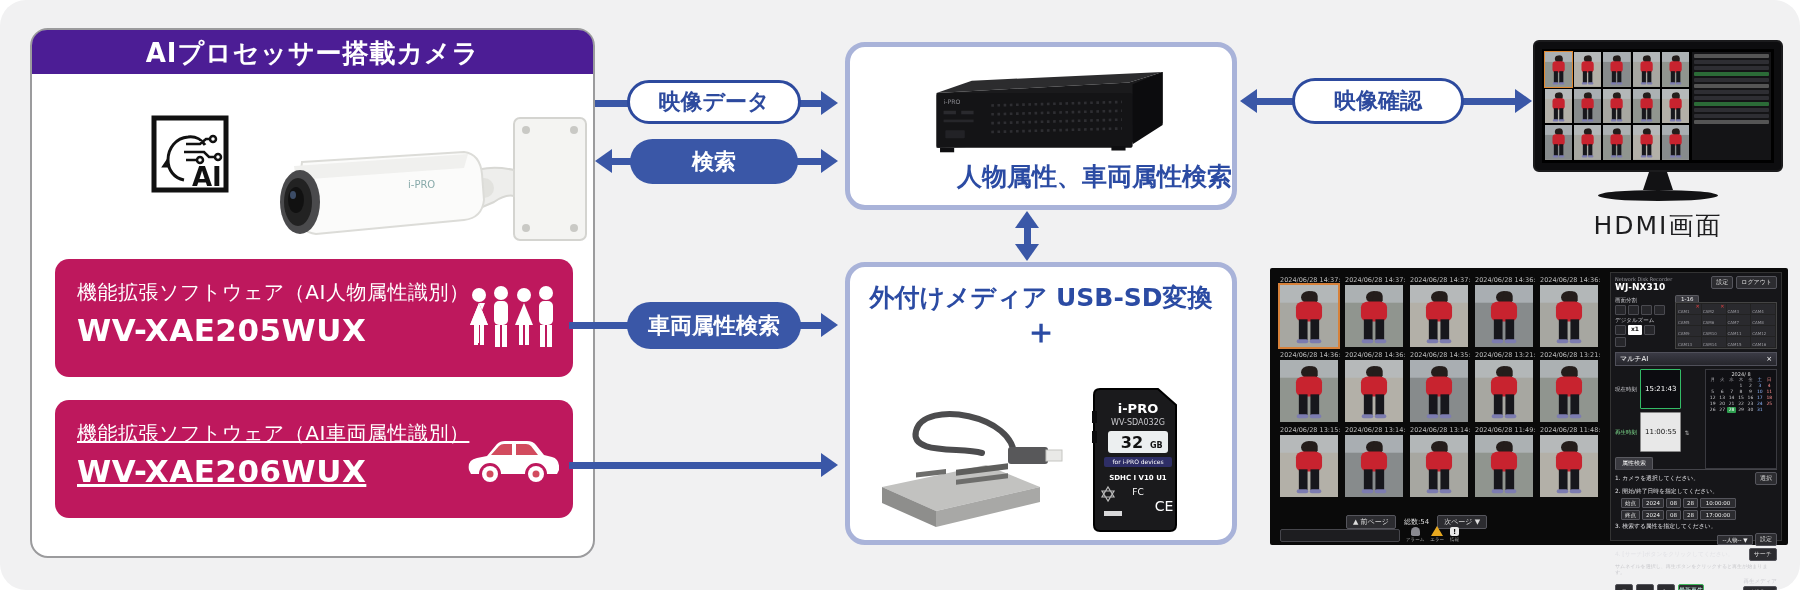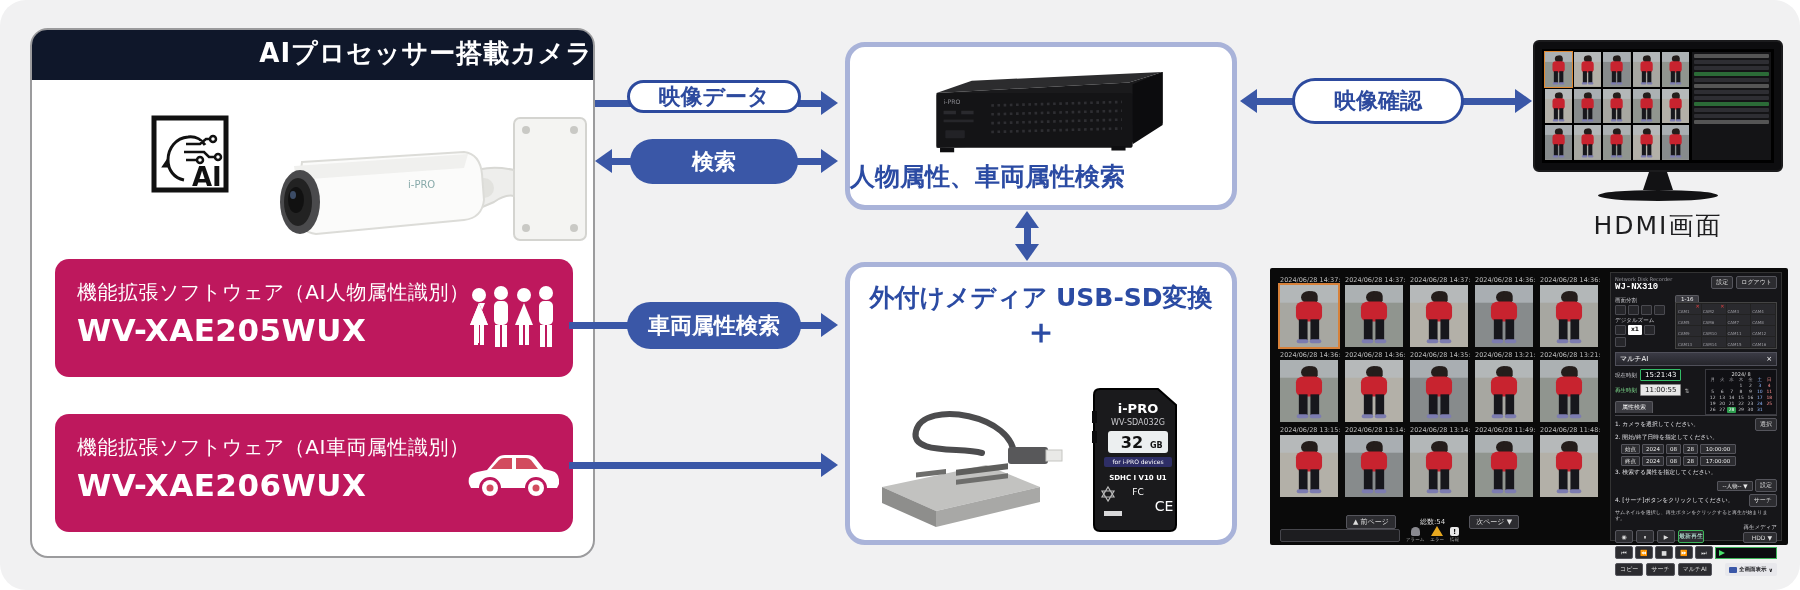--- a/index.html
+++ b/index.html
@@ -2,27 +2,27 @@
 <html><head>
 <meta charset="utf-8">
 <style>
   html,body{margin:0;padding:0;background:#fff;}
   .canvas{position:relative;width:1800px;height:590px;background:#f1f1f2;border-radius:26px;
           overflow:hidden;font-family:"DejaVu Sans","Liberation Sans",sans-serif;}
 
   
   .camera-panel{position:absolute;left:30px;top:28px;width:565px;height:530px;background:#fff;
                 border:2px solid #9b9b9d;border-radius:18px;box-sizing:border-box;}
-  .panel-header{height:50px;background:#0f172a;border-radius:15px 15px 0 0;color:#fff;
-                font-size:26px;font-weight:bold;text-align:right;line-height:46px;letter-spacing:1px;}
+  .panel-header{height:44px;background:#4c1d95;border-radius:15px 15px 0 0;color:#fff;
+                font-size:26px;font-weight:bold;text-align:center;line-height:46px;letter-spacing:1px;}
   .ai-icon{position:absolute;left:118px;top:82px;width:80px;height:88px;}
   .camera-img{position:absolute;left:200px;top:80px;width:360px;height:170px;}
   .redbox{position:absolute;left:23px;width:518px;height:118px;background:#be185d;border-radius:14px;
           color:#fff;box-sizing:border-box;padding:20px 22px;}
-  .redbox1{top:229px;} .redbox2{top:384px;}
+  .redbox1{top:229px;} .redbox2{top:370px;text-decoration:underline;}
   .redbox-label{font-size:20px;letter-spacing:0.5px;}
   .redbox-model{font-size:31px;font-weight:bold;margin-top:6px;letter-spacing:0.5px;}
   .redbox-icon{position:absolute;right:14px;top:50%;transform:translateY(-50%);}
 
   
   .aline{position:absolute;height:7px;background:#3a57a7;}
   .vline{position:absolute;width:7px;background:#3a57a7;}
   .ah{position:absolute;width:0;height:0;}
   .ah-r{border-top:12px solid transparent;border-bottom:12px solid transparent;border-left:17px solid #3a57a7;}
   .ah-l{border-top:12px solid transparent;border-bottom:12px solid transparent;border-right:17px solid #3a57a7;}
@@ -32,21 +32,21 @@
         box-sizing:border-box;display:flex;align-items:center;justify-content:center;}
   .pill-outline{background:#fff;border:3px solid #2d4a9e;color:#2d4a9e;}
   .pill-solid{background:#3a57a7;color:#fff;}
 
   
   .cbox{position:absolute;left:845px;width:392px;background:#fff;border:5px solid #a9b3d9;
         border-radius:20px;box-sizing:border-box;}
   .cbox-top{top:42px;height:168px;}
   .cbox-bottom{top:262px;height:283px;}
   .recorder-svg{position:absolute;left:60px;top:8px;width:265px;height:108px;}
-  .cbox-caption{position:absolute;left:0;right:0;bottom:12px;text-align:left;color:#2b4ba3;
+  .cbox-caption{position:absolute;left:0;right:0;bottom:12px;text-align:right;color:#2b4ba3;
                 font-size:25px;font-weight:bold;}
   .media-line{ text-align:center;color:#2b4ba3;font-size:25px;font-weight:bold;}
   .media-line1{margin-top:14px;} .media-plus{font-size:34px;line-height:30px;margin-top:2px;}
   .media-line2{margin-top:2px;}
   .usb-svg{position:absolute;left:14px;top:128px;width:210px;height:140px;}
   .sd-svg{position:absolute;left:236px;top:116px;width:104px;height:152px;}
 
   
   .monitor{position:absolute;left:1533px;top:40px;width:250px;}
   .bezel{width:250px;height:132px;background:#0d0d0f;border-radius:6px;border:2px solid #1b1b1d;
@@ -65,34 +65,34 @@
 
   
   .recui{position:absolute;left:1270px;top:268px;width:518px;height:277px;background:#0a0a0a;
          border-radius:2px;color:#ddd;}
   .thumb-grid{position:absolute;left:10px;top:8px;width:322px;display:grid;
               grid-template-columns:repeat(5,60px);gap:4px 5px;}
   .thumb .thumb-ts{font-size:6.5px;color:#bfbfbf;white-space:nowrap;overflow:hidden;margin-bottom:1px;}
   .thumb-img{width:58px;height:62px;overflow:hidden;position:relative;}
   .thumb-img svg{width:100%;height:100%;display:block;}
   .thumb.sel .thumb-img{outline:2px solid #d7813a;}
-  .rec-botbar{position:absolute;left:76px;top:247px;display:flex;gap:24px;align-items:center;font-size:7px;}
+  .rec-botbar{position:absolute;left:76px;top:247px;display:flex;gap:8px;align-items:center;font-size:7px;}
   .rec-btn{background:#2c2c30;border:1px solid #55555c;border-radius:2px;padding:1px 6px;color:#ddd;white-space:nowrap;}
   .rec-status{position:absolute;left:10px;top:258px;display:flex;gap:6px;align-items:flex-end;}
   .rec-prog{width:118px;height:11px;background:#1d1d20;border:1px solid #46464c;border-radius:2px;}
   .st-ic{display:flex;flex-direction:column;align-items:center;font-size:4.5px;color:#aaa;gap:1px;}
   .ic-bell{width:9px;height:9px;background:#8a8a90;border-radius:50% 50% 20% 20%;}
   .ic-warn{width:0;height:0;border-left:6px solid transparent;border-right:6px solid transparent;border-bottom:10px solid #e8a920;}
   .ic-info{width:9px;height:9px;background:#e8e8e8;border-radius:2px;color:#111;font-size:7px;font-weight:bold;
            display:flex;align-items:center;justify-content:center;}
 
   .rpanel{position:absolute;left:340px;top:4px;width:172px;height:269px;background:#161619;
           border:1px solid #333;box-sizing:border-box;padding:3px 4px;font-size:6px;}
   .rp-head{display:flex;justify-content:space-between;align-items:flex-start;}
-  .rp-prod{font-size:5px;color:#9a9aa0;} .rp-model{font-size:9px;color:#fff;font-weight:bold;font-family:Liberation Mono, monospace;}
+  .rp-prod{font-size:5px;color:#9a9aa0;} .rp-model{font-size:9px;color:#fff;font-weight:bold;}
   .rp-hbtns{display:flex;gap:3px;}
   .rp-btn{background:#2c2c30;border:1px solid #55555c;border-radius:2px;padding:1px 4px;font-size:6px;color:#ddd;white-space:nowrap;}
   .rp-ctrls{display:flex;gap:4px;margin-top:3px;}
   .rp-left{width:56px;} .rp-right{flex:1;}
   .rp-lbl{font-size:5.5px;color:#cfcfd4;margin:2px 0 1px;}
   .sq-row{display:flex;gap:2px;}
   .sq{width:9px;height:8px;background:#26262a;border:1px solid #4a4a50;border-radius:1px;}
   .zoomv{background:#fff;color:#111;font-size:6px;font-weight:bold;padding:0 3px;border-radius:1px;line-height:8px;}
   .cam-tab{display:inline-block;background:#3a3a40;border:1px solid #5a5a60;border-bottom:none;
            font-size:5.5px;padding:0 5px;border-radius:2px 2px 0 0;color:#eee;}
@@ -100,21 +100,21 @@
   .cam-cell{background:#2a2a2e;height:10px;font-size:4px;color:#9a9aa0;position:relative;
             display:flex;align-items:flex-end;padding:0 1px;box-sizing:border-box;}
   .cam-cell .cam-x{position:absolute;right:1px;top:-1px;color:#e04040;font-size:5px;}
   .mai-bar{margin-top:3px;background:linear-gradient(#3b3b45,#26262c);border:1px solid #50505a;
            display:flex;justify-content:space-between;align-items:center;padding:1px 4px;font-size:7px;color:#fff;}
   .rp-mid{display:flex;gap:4px;margin-top:3px;}
   .time-col{width:86px;}
   .time-row{display:flex;align-items:center;gap:3px;margin-bottom:3px;}
   .t-lbl{font-size:5.5px;color:#cfcfd4;white-space:nowrap;}
   .t-lbl.accent{color:#7fe08f;}
-  .t-val{background:#0c0c10;border:1px solid #3b6;border-radius:1px;color:#fff;font-size:7px;padding:1px 4px;}
+  .t-val{background:#0c0c10;border:1px solid #3b6;border-radius:1px;color:#fff;font-size:7px;padding:15px 4px;}
   .t-val.play{background:#e8e8e8;color:#111;border:1px solid #888;}
   .cal{flex:1;background:#101014;border:1px solid #3a3a40;padding:1px 2px;}
   .cal-title{font-size:5px;color:#ddd;text-align:center;}
   .cal-grid{display:grid;grid-template-columns:repeat(7,1fr);gap:0;}
   .cal-grid div{font-size:4.5px;text-align:center;color:#c8c8cc;line-height:6px;}
   .cal-grid .dow{color:#9a9aa0;} .cal-grid .sat{color:#8fb7ff;} .cal-grid .sun{color:#ff9090;}
   .cal-grid .sel{background:#2e9e4f;color:#fff;border-radius:1px;}
   .attr-tab{display:inline-block;background:#3a3a40;border:1px solid #5a5a60;border-bottom:none;
             font-size:6px;padding:1px 6px;border-radius:2px 2px 0 0;color:#eee;margin-top:2px;}
   .steps{border-top:1px solid #44444a;padding-top:2px;color:#e2e2e6;}
@@ -212,21 +212,21 @@
         <circle cx="27" cy="42" r="8" fill="#fff"></circle>
           <circle cx="27" cy="42" r="3.5" fill="#d24b5e"></circle>
         <circle cx="73" cy="42" r="8" fill="#fff"></circle>
           <circle cx="73" cy="42" r="3.5" fill="#d24b5e"></circle>
       </svg>
     </div>
   </div>
 
   <div class="aline" style="left:595px;top:100px;width:228px;"></div>
   <div class="ah ah-r" style="left:821px;top:91px;"></div>
-  <div class="pill pill-outline" style="left:627px;top:80px;width:174px;height:33px;">映像データ</div>
+  <div class="pill pill-outline" style="left:627px;top:80px;width:174px;height:44px;">映像データ</div>
 
   <div class="aline" style="left:611px;top:158px;width:212px;"></div>
   <div class="ah ah-l" style="left:595px;top:149px;"></div>
   <div class="ah ah-r" style="left:821px;top:149px;"></div>
   <div class="pill pill-solid" style="left:630px;top:139px;width:168px;height:45px;">検索</div>
 
   <div class="aline" style="left:569px;top:322px;width:254px;"></div>
   <div class="ah ah-r" style="left:821px;top:313px;"></div>
   <div class="pill pill-solid" style="left:627px;top:302px;width:174px;height:47px;">車両属性検索</div>
 

